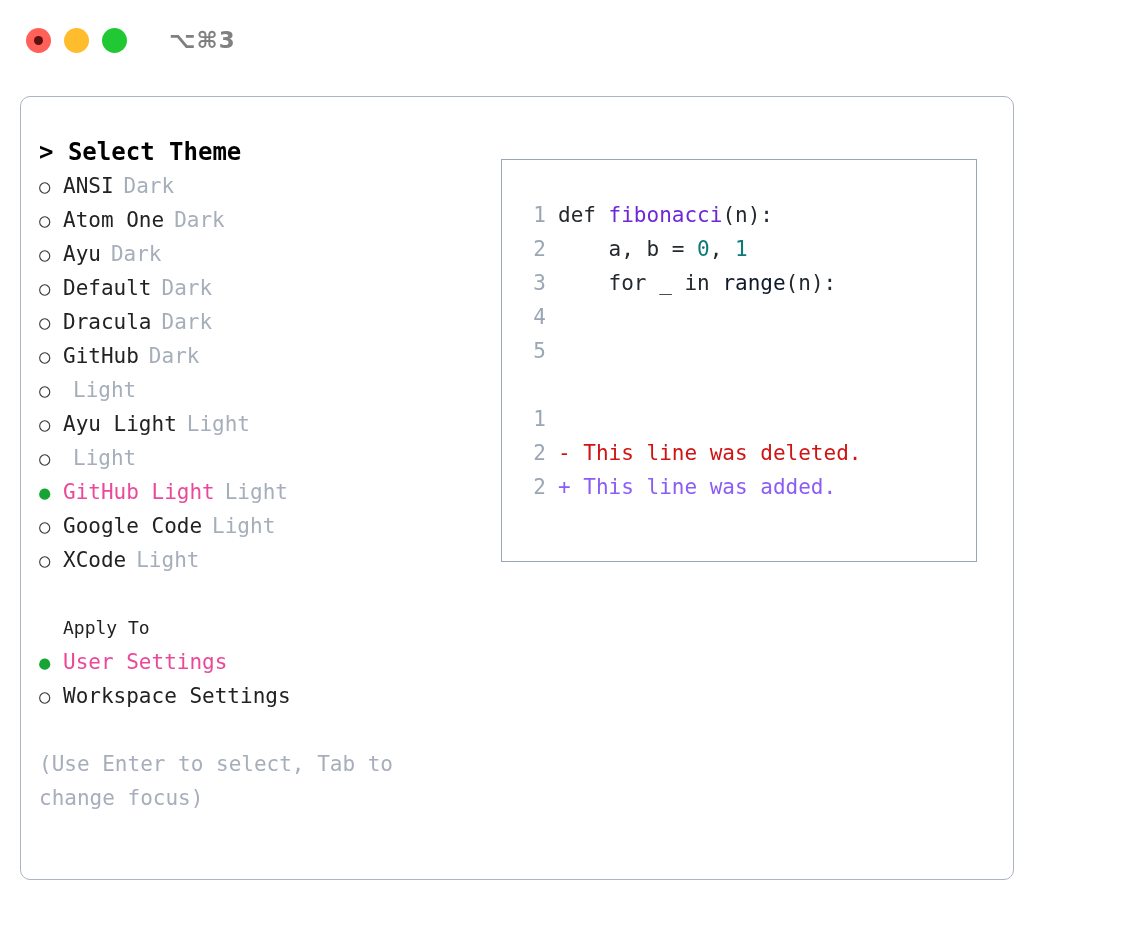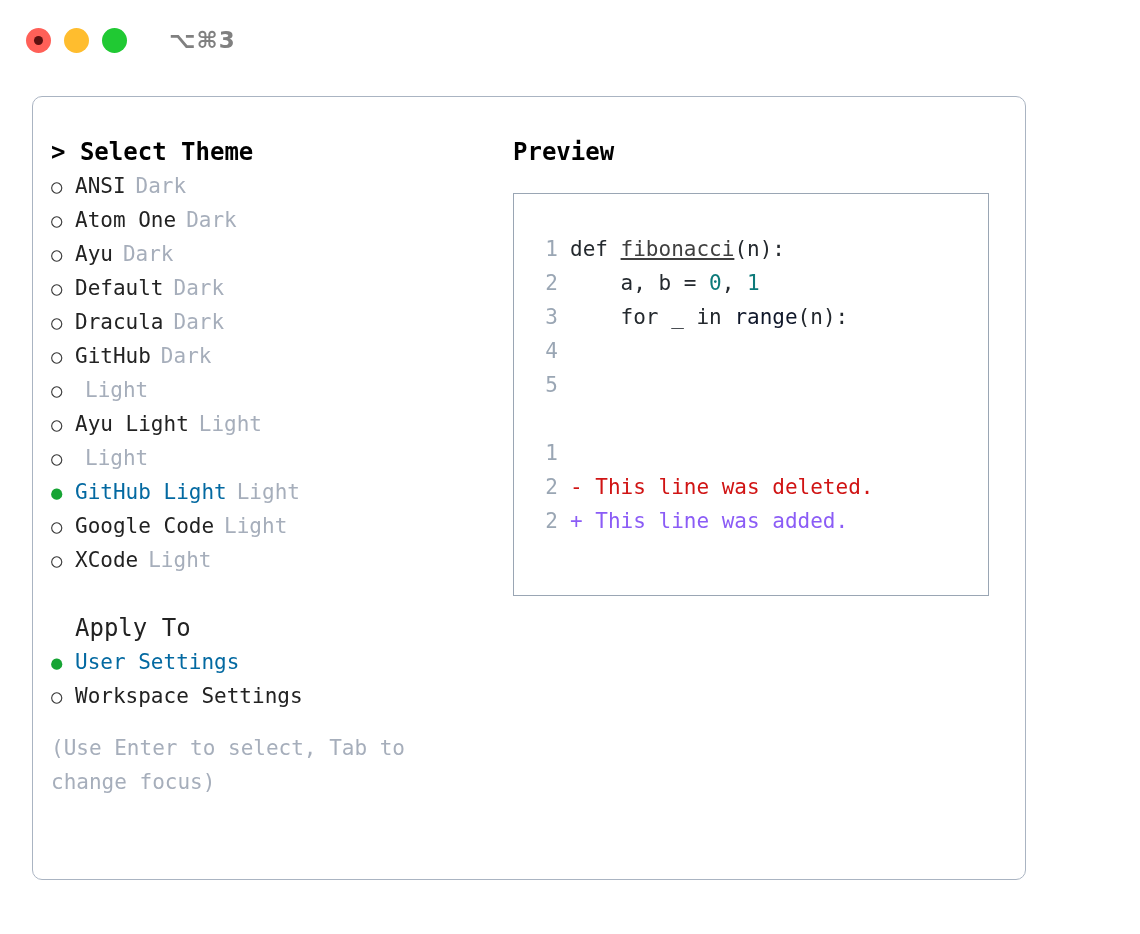--- a/index.html
+++ b/index.html
@@ -64,21 +64,21 @@
     font-size: 23px;
     font-weight: bold;
     letter-spacing: 1px;
     font-family: "DejaVu Sans", "Liberation Sans", sans-serif;
     white-space: nowrap;
   }
 
   
   .card {
     position: absolute;
-    left: 32px;
+    left: 20px;
     top: 96px;
     width: 994px;
     height: 784px;
     box-sizing: border-box;
     border: 1.5px solid #aab4c2;
     border-radius: 10px;
     background: #ffffff;
   }
 
   .card-inner {
@@ -115,38 +115,38 @@
   .marker {
     width: 24px;
     flex: 0 0 24px;
     color: #3b3b3b;
     font-size: 19px;
     line-height: 34px;
     display: inline-block;
   }
   .marker.selected { color: #16a434; }
   .opt-label { color: #222222; }
-  .opt-row.is-selected .opt-label { color: #0369a1; }
+  .opt-row.is-selected .opt-label { color: #ec4899; }
   .opt-badge {
     color: #a6aebb;
     margin-left: 10px;
   }
 
   .section-head {
     display: flex;
     align-items: baseline;
     line-height: 34px;
-    font-size: 24px;
+    font-size: 18px;
     color: #222222;
     margin-top: 34px;
     white-space: pre;
   }
 
   .hint {
-    margin-top: 18px;
+    margin-top: 34px;
     color: #a6aebb;
     font-size: 21px;
     line-height: 34px;
     width: 400px;
   }
 
   
   .right-pane {
     position: absolute;
     left: 480px;
@@ -171,21 +171,21 @@
     padding-left: 18px;
   }
   .lineno {
     width: 26px;
     flex: 0 0 26px;
     text-align: right;
     color: #9aa6b4;
     margin-right: 12px;
   }
   .code-text { color: #24292e; }
-  .tok-fn     { color: #404040; text-decoration: underline; }
+  .tok-fn     { color: #6d28d9; }
   .tok-num    { color: #0d7a7a; }
   .tok-call   { color: #0f172a; }
   .spacer-line { height: 34px; }
   .diff-context { color: #6b7280; }
   .diff-del     { color: #d01414; }
   .diff-add     { color: #8b5cf6; }
 </style>
 </head>
 <body>
 
@@ -228,21 +228,20 @@
 
         <div class="apply-list" id="apply-list">
             <div class="opt-row is-selected"><span class="marker selected">●</span><span class="opt-label">User Settings</span></div>
             <div class="opt-row"><span class="marker">○</span><span class="opt-label">Workspace Settings</span></div>
           </div>
 
         <div class="hint">(Use Enter to select, Tab to change focus)</div>
       </div>
 
       <div class="right-pane">
-        <div class="pane-title">Preview</div>
 
         <div class="preview-box">
           <div id="code-sample">
               <div class="code-line"><span class="lineno">1</span><span class="code-text">def </span><span class="tok-fn">fibonacci</span><span class="code-text">(n):</span></div>
               <div class="code-line"><span class="lineno">2</span><span class="code-text">    a, b = </span><span class="tok-num">0</span><span class="code-text">, </span><span class="tok-num">1</span></div>
               <div class="code-line"><span class="lineno">3</span><span class="code-text">    for _ in </span><span class="tok-call">range</span><span class="code-text">(n):</span></div>
               <div class="code-line"><span class="lineno">4</span></div>
               <div class="code-line"><span class="lineno">5</span></div>
             </div>
           <div class="spacer-line"></div>

